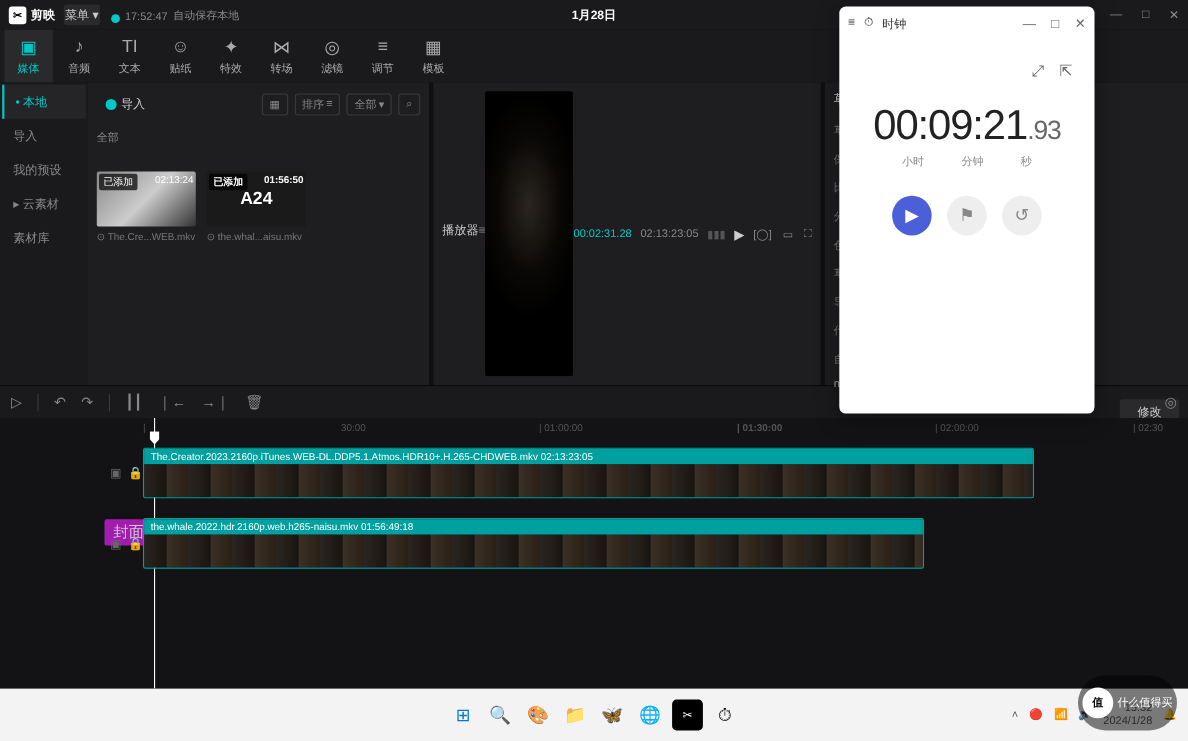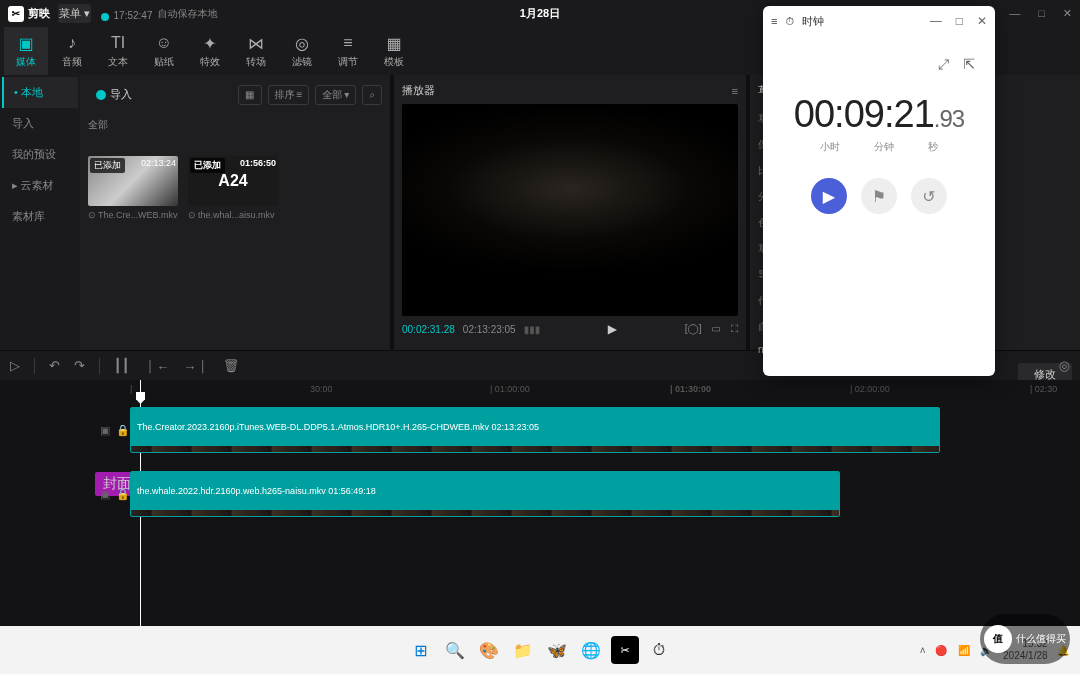--- a/index.html
+++ b/index.html
@@ -29,21 +29,21 @@
 .mc-btn{padding:2px 6px;border:1px solid #3a3a3d;border-radius:3px;cursor:pointer;display:flex;align-items:center;gap:2px}
 .media-all{color:#888;font-size:10px;padding:4px 0}
 .media-items{display:flex;gap:10px;margin-top:20px}
 .media-item{width:90px}
 .media-thumb{width:90px;height:50px;background:#2a2a2d;position:relative;border-radius:2px;overflow:hidden}
 .media-badge{position:absolute;top:2px;left:2px;background:rgba(0,0,0,.7);color:#fff;font-size:9px;padding:1px 4px;border-radius:2px}
 .media-dur{position:absolute;top:2px;right:2px;color:#fff;font-size:9px}
 .media-name{color:#777;font-size:9px;margin-top:4px;display:flex;align-items:center;gap:2px}
 .thumb1{background:linear-gradient(135deg,#888 0%,#ccc 50%,#333 100%)}
 .thumb2{background:#1a1a1a;display:flex;align-items:center;justify-content:center;color:#fff;font-weight:bold;font-size:16px}
-.player{flex:1;background:#1e1e21;margin:0 4px;padding:8px;display:flex;flex-direction:column}
+.player{flex:1;background:#1e1e21;margin:0 4px;padding:8px;display:flex;flex-direction:row}
 .player-header{display:flex;align-items:center;color:#ccc;font-size:11px;margin-bottom:6px}
 .player-menu{margin-left:auto;color:#888;cursor:pointer}
 .player-video{flex:1;background:#000;background-image:radial-gradient(ellipse 60% 40% at 50% 40%,#2a2520 0%,#0a0806 60%,#000 100%);position:relative;border-radius:2px}
 .player-controls{display:flex;align-items:center;padding:6px 0;color:#888;font-size:10px;gap:8px}
 .pc-time{color:#00c8c8}
 .pc-play{margin:0 auto;color:#ccc;cursor:pointer;font-size:12px}
 .pc-right{display:flex;gap:10px;color:#888}
 .right-panel{width:330px;background:#1e1e21;padding:8px;color:#888;font-size:11px}
 .right-header{color:#ccc;margin-bottom:8px}
 .right-row{display:flex;padding:6px 0;font-size:10px}
@@ -53,21 +53,21 @@
 .tt-icon{cursor:pointer;font-size:13px}
 .tt-sep{width:1px;height:16px;background:#3a3a3d}
 .tt-zoom{margin-left:auto;display:flex;align-items:center;gap:6px}
 .timeline{height:246px;background:#131316;position:relative;overflow:hidden}
 .ruler{height:20px;position:relative;color:#555;font-size:9px}
 .ruler-mark{position:absolute;top:4px}
 .tracks{padding-left:90px;position:relative}
 .track-controls{position:absolute;left:10px;top:0;width:70px;display:flex;gap:6px;color:#666;font-size:11px;align-items:center;height:60px}
 .track{height:60px;margin-bottom:4px;position:relative}
 .clip{position:absolute;height:46px;top:7px;background:linear-gradient(#0a5555,#044);border:1px solid #00a0a0;border-radius:2px;overflow:hidden}
-.clip-header{background:#00a0a0;color:#fff;font-size:9px;padding:14px 6px;white-space:nowrap}
+.clip-header{background:#00a0a0;color:#fff;font-size:9px;padding:2px 6px;white-space:nowrap}
 .clip-frames{height:30px;background:repeating-linear-gradient(90deg,#2a2520 0,#1a1510 20px,#3a3025 21px,#2a2015 40px)}
 .cover-badge{position:absolute;left:95px;top:72px;background:#a21caf;color:#ccc;font-size:14px;padding:3px 8px;border-radius:2px}
 .playhead{position:absolute;left:140px;top:0;width:1px;height:100%;background:#fff}
 .playhead-head{position:absolute;top:12px;left:-4px;width:9px;height:12px;background:#fff;clip-path:polygon(0 0,100% 0,100% 60%,50% 100%,0 60%)}
 .taskbar{position:absolute;bottom:0;left:0;right:0;height:48px;background:#f3f3f3;display:flex;align-items:center;padding:0 10px}
 .tb-center{position:absolute;left:50%;transform:translateX(-50%);display:flex;gap:6px}
 .tb-icon{width:28px;height:28px;border-radius:4px;display:flex;align-items:center;justify-content:center;font-size:16px;cursor:pointer}
 .tb-right{margin-left:auto;display:flex;align-items:center;gap:10px;color:#555;font-size:10px}
 .tb-time{text-align:right;line-height:1.2}
 .clock-window{position:absolute;top:6px;right:85px;width:232px;height:370px;background:#fff;border-radius:6px;box-shadow:0 4px 20px rgba(0,0,0,.4);z-index:100}

